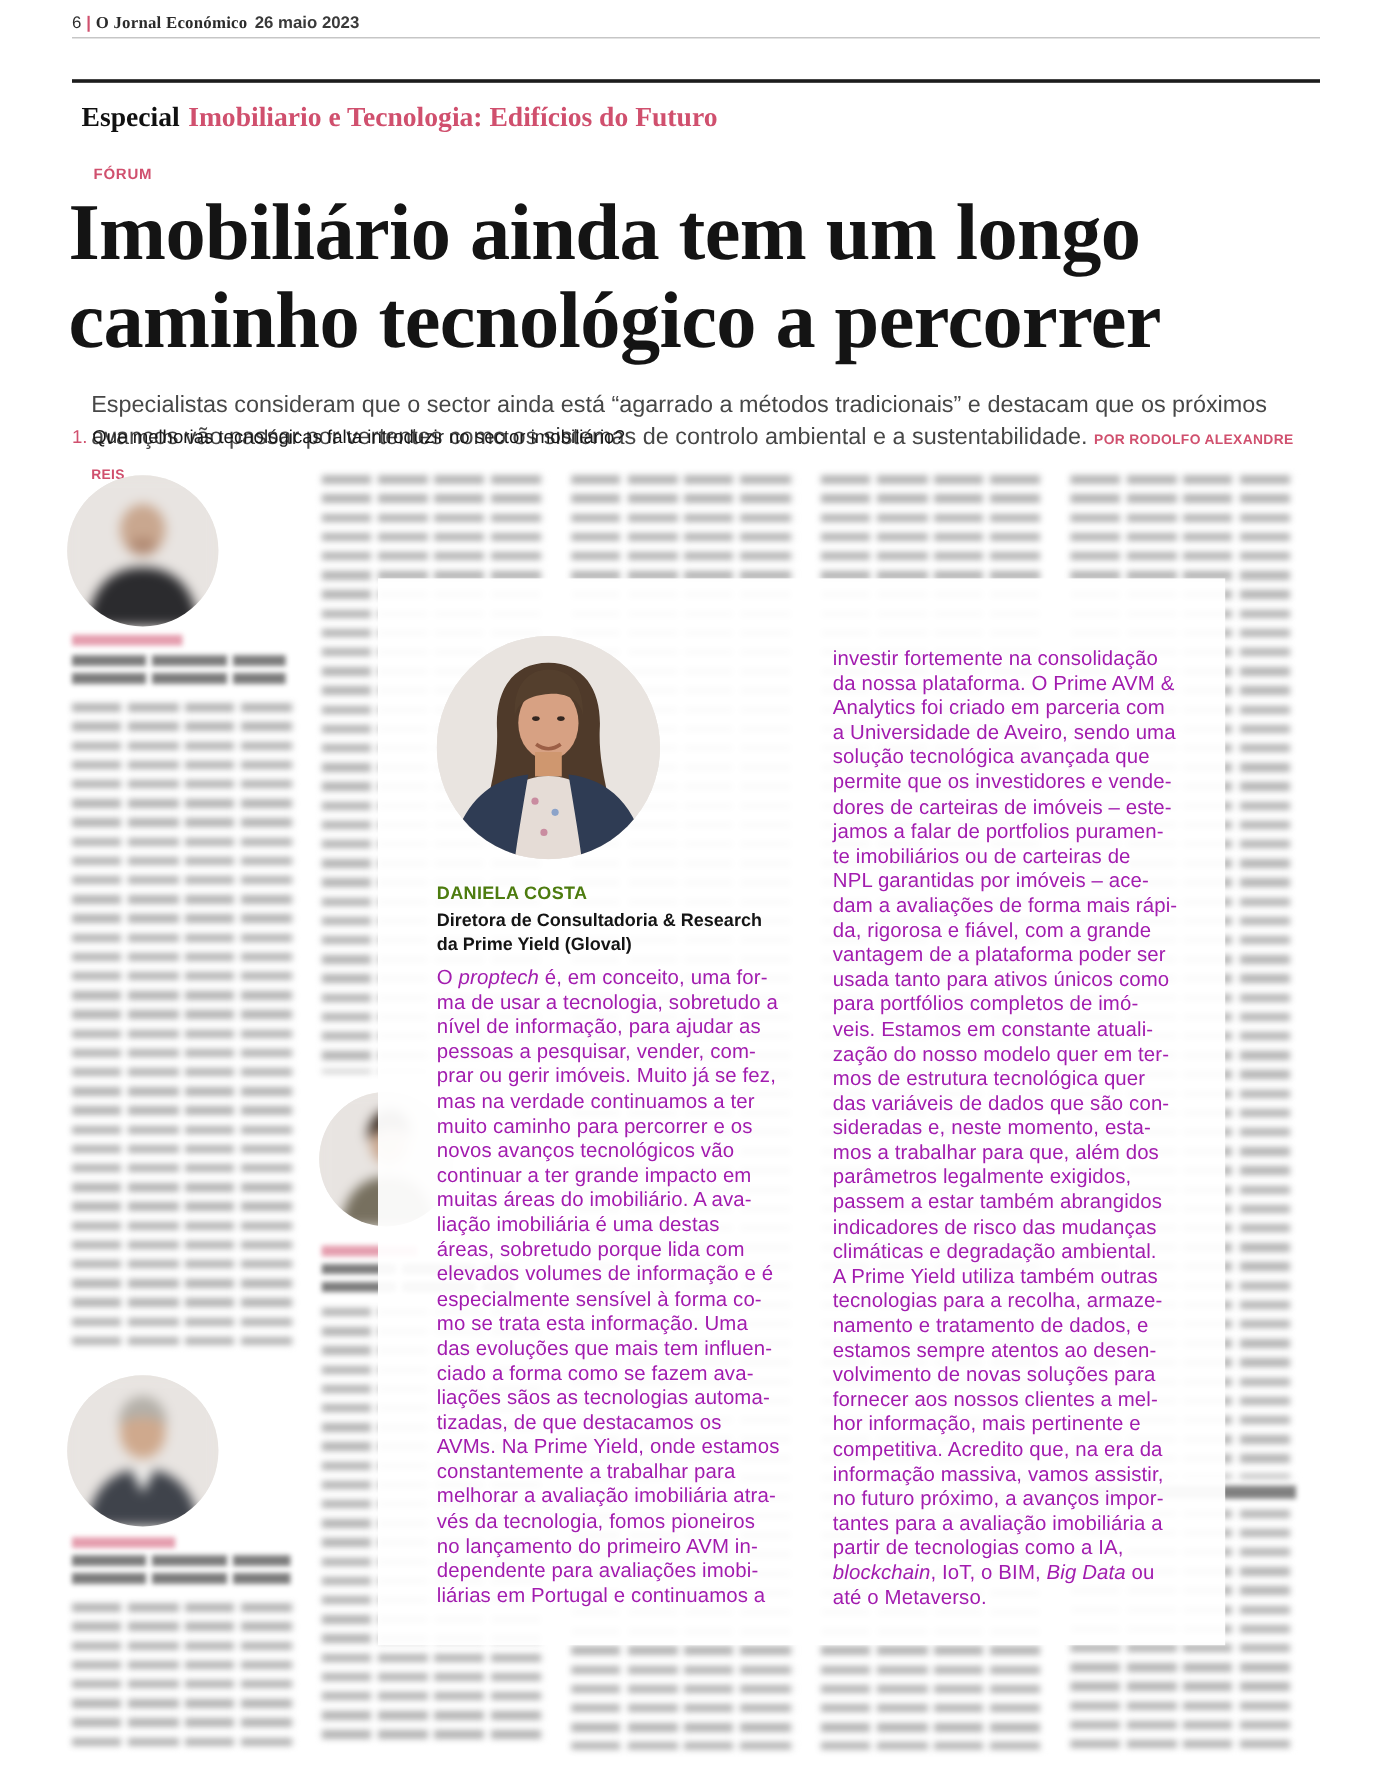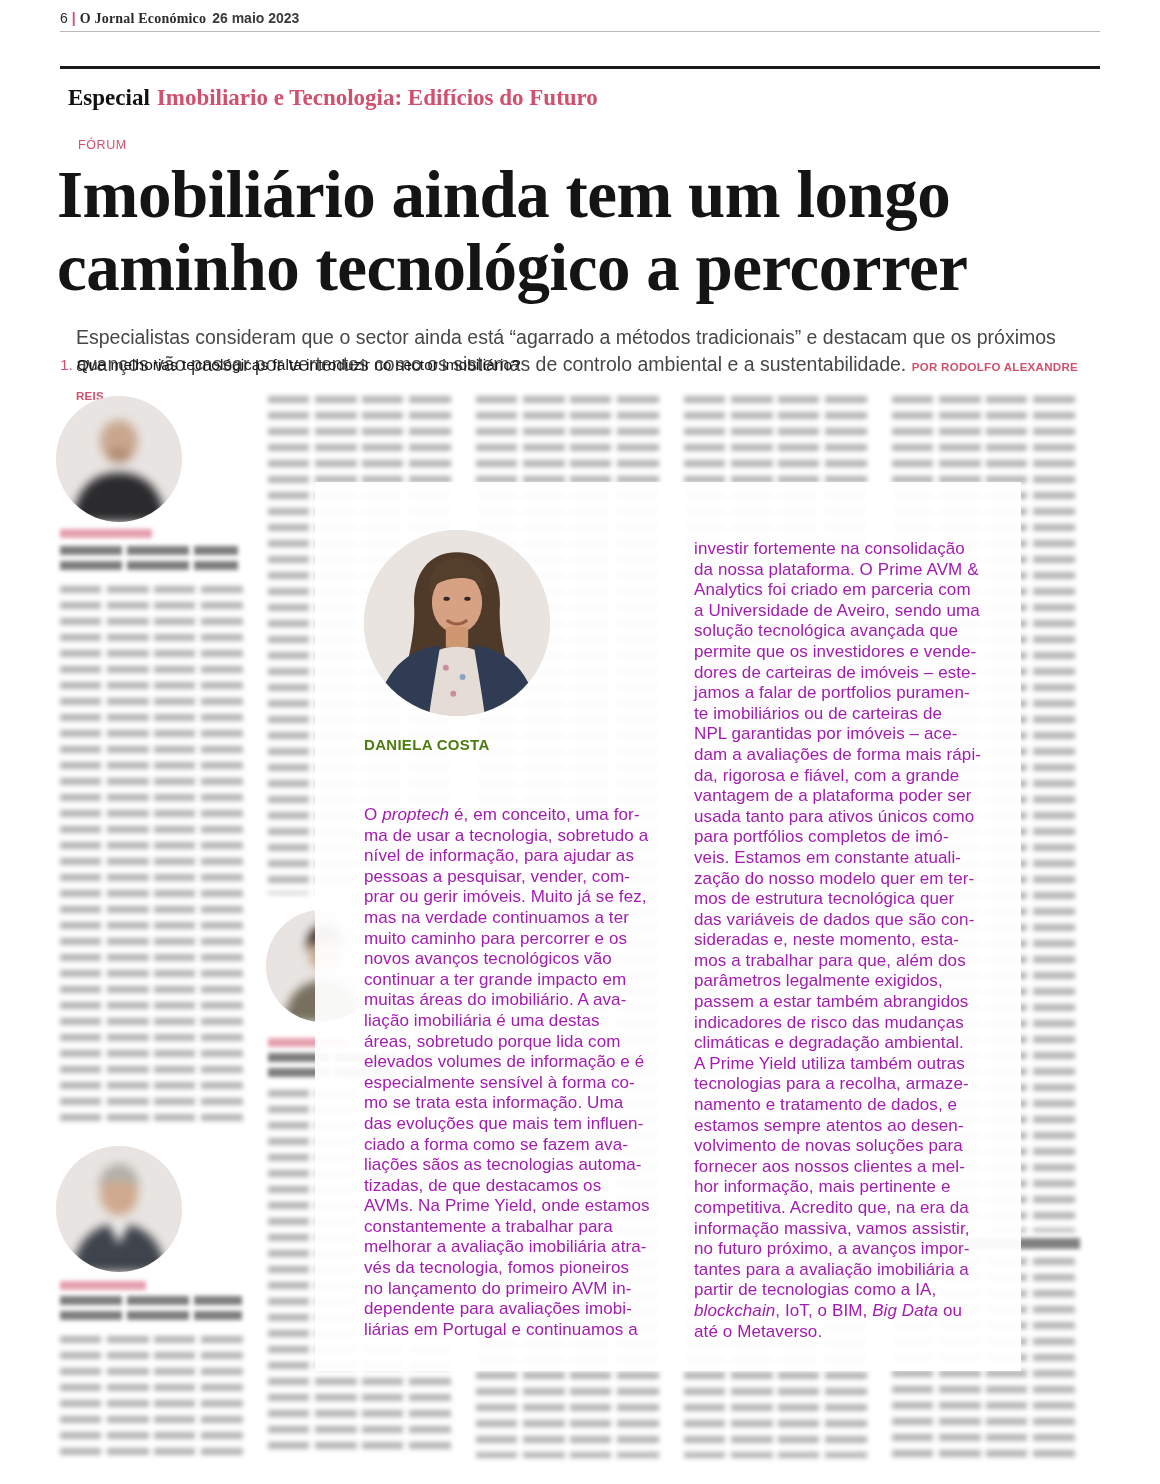--- a/index.html
+++ b/index.html
@@ -14,21 +14,21 @@
   .topbar .sep{color:#d0506e;font-weight:bold;margin:0 4px;}
   .topbar .brand{font-family:"Liberation Serif",serif;font-weight:bold;letter-spacing:.2px;text-align:right;}
   .topbar .date{margin-left:6px;color:#3a3a3a;font-weight:bold;}
   .hairline{left:60px;right:60px;top:31px;height:1px;background:#b9b9b9;}
   .sectionline{left:68px;top:41px;font-family:"Liberation Serif",serif;font-size:23px;font-weight:bold;margin-top:44px;}
   .sectionline .seclabel{color:#111;}
   .sectionline .sectitle{color:#d0506e;margin-left:7px;}
   .rule-thick{left:60px;right:60px;top:66px;height:3px;background:#1c1c1c;}
 
   
-  .kicker{left:60px;top:138px;font-size:12.5px;font-weight:normal;color:#d0506e;letter-spacing:.6px;padding-left:18px;}
+  .kicker{left:60px;top:138px;font-size:12.5px;font-weight:bold;color:#d0506e;letter-spacing:.6px;padding-left:18px;}
   .headline{left:57px;top:158px;width:1000px;margin:0;
             font-family:"Liberation Serif",serif;font-weight:bold;color:#141414;
             font-size:67px;line-height:73px;letter-spacing:-.5px;}
   .standfirst{left:60px;top:308px;width:1015px;margin:16px;
               font-size:19.5px;line-height:26.5px;color:#474747;}
   .byline{font-size:11.5px;font-weight:bold;color:#d0506e;letter-spacing:.3px;}
   .question{left:60px;top:356px;margin:0;font-size:15.5px;font-weight:normal;color:#161616;}
   .qnum{color:#d0506e;margin-right:4px;}
 
   
@@ -136,15 +136,16 @@
       <path d="M44 52 L44 63 L56 63 L56 52 Z" fill="#cf976f"></path>
       <path d="M35 68 C41 61 59 61 65 68 L67 100 L33 100 Z" fill="#e5dcd6"></path>
       <circle cx="44" cy="74" r="1.6" fill="#c98ca0"></circle>
       <circle cx="53" cy="79" r="1.6" fill="#8ca3c9"></circle>
       <circle cx="48" cy="88" r="1.6" fill="#c98ca0"></circle>
       <path d="M6 100 C10 76 23 64 41 62 C38 80 36 92 35 100 Z" fill="#2f3c54"></path>
       <path d="M94 100 C90 76 77 64 59 62 C62 80 64 92 65 100 Z" fill="#2f3c54"></path>
     </svg>
   </div>
   <div class="abs author-name">DANIELA COSTA</div>
+  <div class="abs author-title">Diretora de Consultadoria &amp; Research<br>da Prime Yield (Gloval)</div>
   <div class="abs coltext col-left">O <em>proptech</em> é, em conceito, uma for-<br>ma de usar a tecnologia, sobretudo a<br>nível de informação, para ajudar as<br>pessoas a pesquisar, vender, com-<br>prar ou gerir imóveis. Muito já se fez,<br>mas na verdade continuamos a ter<br>muito caminho para percorrer e os<br>novos avanços tecnológicos vão<br>continuar a ter grande impacto em<br>muitas áreas do imobiliário. A ava-<br>liação imobiliária é uma destas<br>áreas, sobretudo porque lida com<br>elevados volumes de informação e é<br>especialmente sensível à forma co-<br>mo se trata esta informação. Uma<br>das evoluções que mais tem influen-<br>ciado a forma como se fazem ava-<br>liações sãos as tecnologias automa-<br>tizadas, de que destacamos os<br>AVMs. Na Prime Yield, onde estamos<br>constantemente a trabalhar para<br>melhorar a avaliação imobiliária atra-<br>vés da tecnologia, fomos pioneiros<br>no lançamento do primeiro AVM in-<br>dependente para avaliações imobi-<br>liárias em Portugal e continuamos a</div>
   <div class="abs coltext col-right">investir fortemente na consolidação<br>da nossa plataforma. O Prime AVM &amp;<br>Analytics foi criado em parceria com<br>a Universidade de Aveiro, sendo uma<br>solução tecnológica avançada que<br>permite que os investidores e vende-<br>dores de carteiras de imóveis – este-<br>jamos a falar de portfolios puramen-<br>te imobiliários ou de carteiras de<br>NPL garantidas por imóveis – ace-<br>dam a avaliações de forma mais rápi-<br>da, rigorosa e fiável, com a grande<br>vantagem de a plataforma poder ser<br>usada tanto para ativos únicos como<br>para portfólios completos de imó-<br>veis. Estamos em constante atuali-<br>zação do nosso modelo quer em ter-<br>mos de estrutura tecnológica quer<br>das variáveis de dados que são con-<br>sideradas e, neste momento, esta-<br>mos a trabalhar para que, além dos<br>parâmetros legalmente exigidos,<br>passem a estar também abrangidos<br>indicadores de risco das mudanças<br>climáticas e degradação ambiental.<br>A Prime Yield utiliza também outras<br>tecnologias para a recolha, armaze-<br>namento e tratamento de dados, e<br>estamos sempre atentos ao desen-<br>volvimento de novas soluções para<br>fornecer aos nossos clientes a mel-<br>hor informação, mais pertinente e<br>competitiva. Acredito que, na era da<br>informação massiva, vamos assistir,<br>no futuro próximo, a avanços impor-<br>tantes para a avaliação imobiliária a<br>partir de tecnologias como a IA,<br><em>blockchain</em>, IoT, o BIM, <em>Big Data</em> ou<br>até o Metaverso.</div>
 </div>
 
 </body></html>

